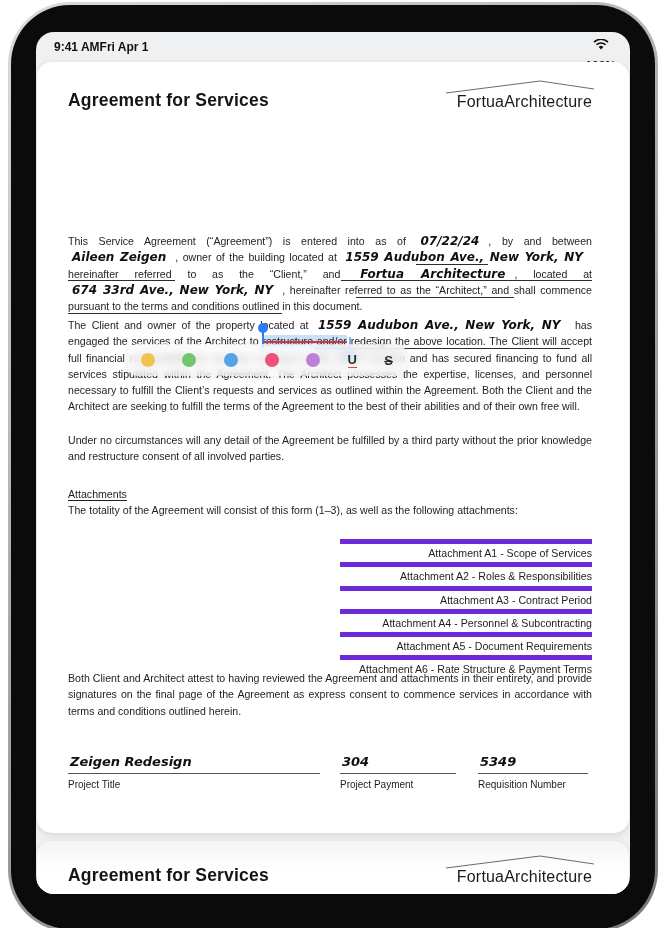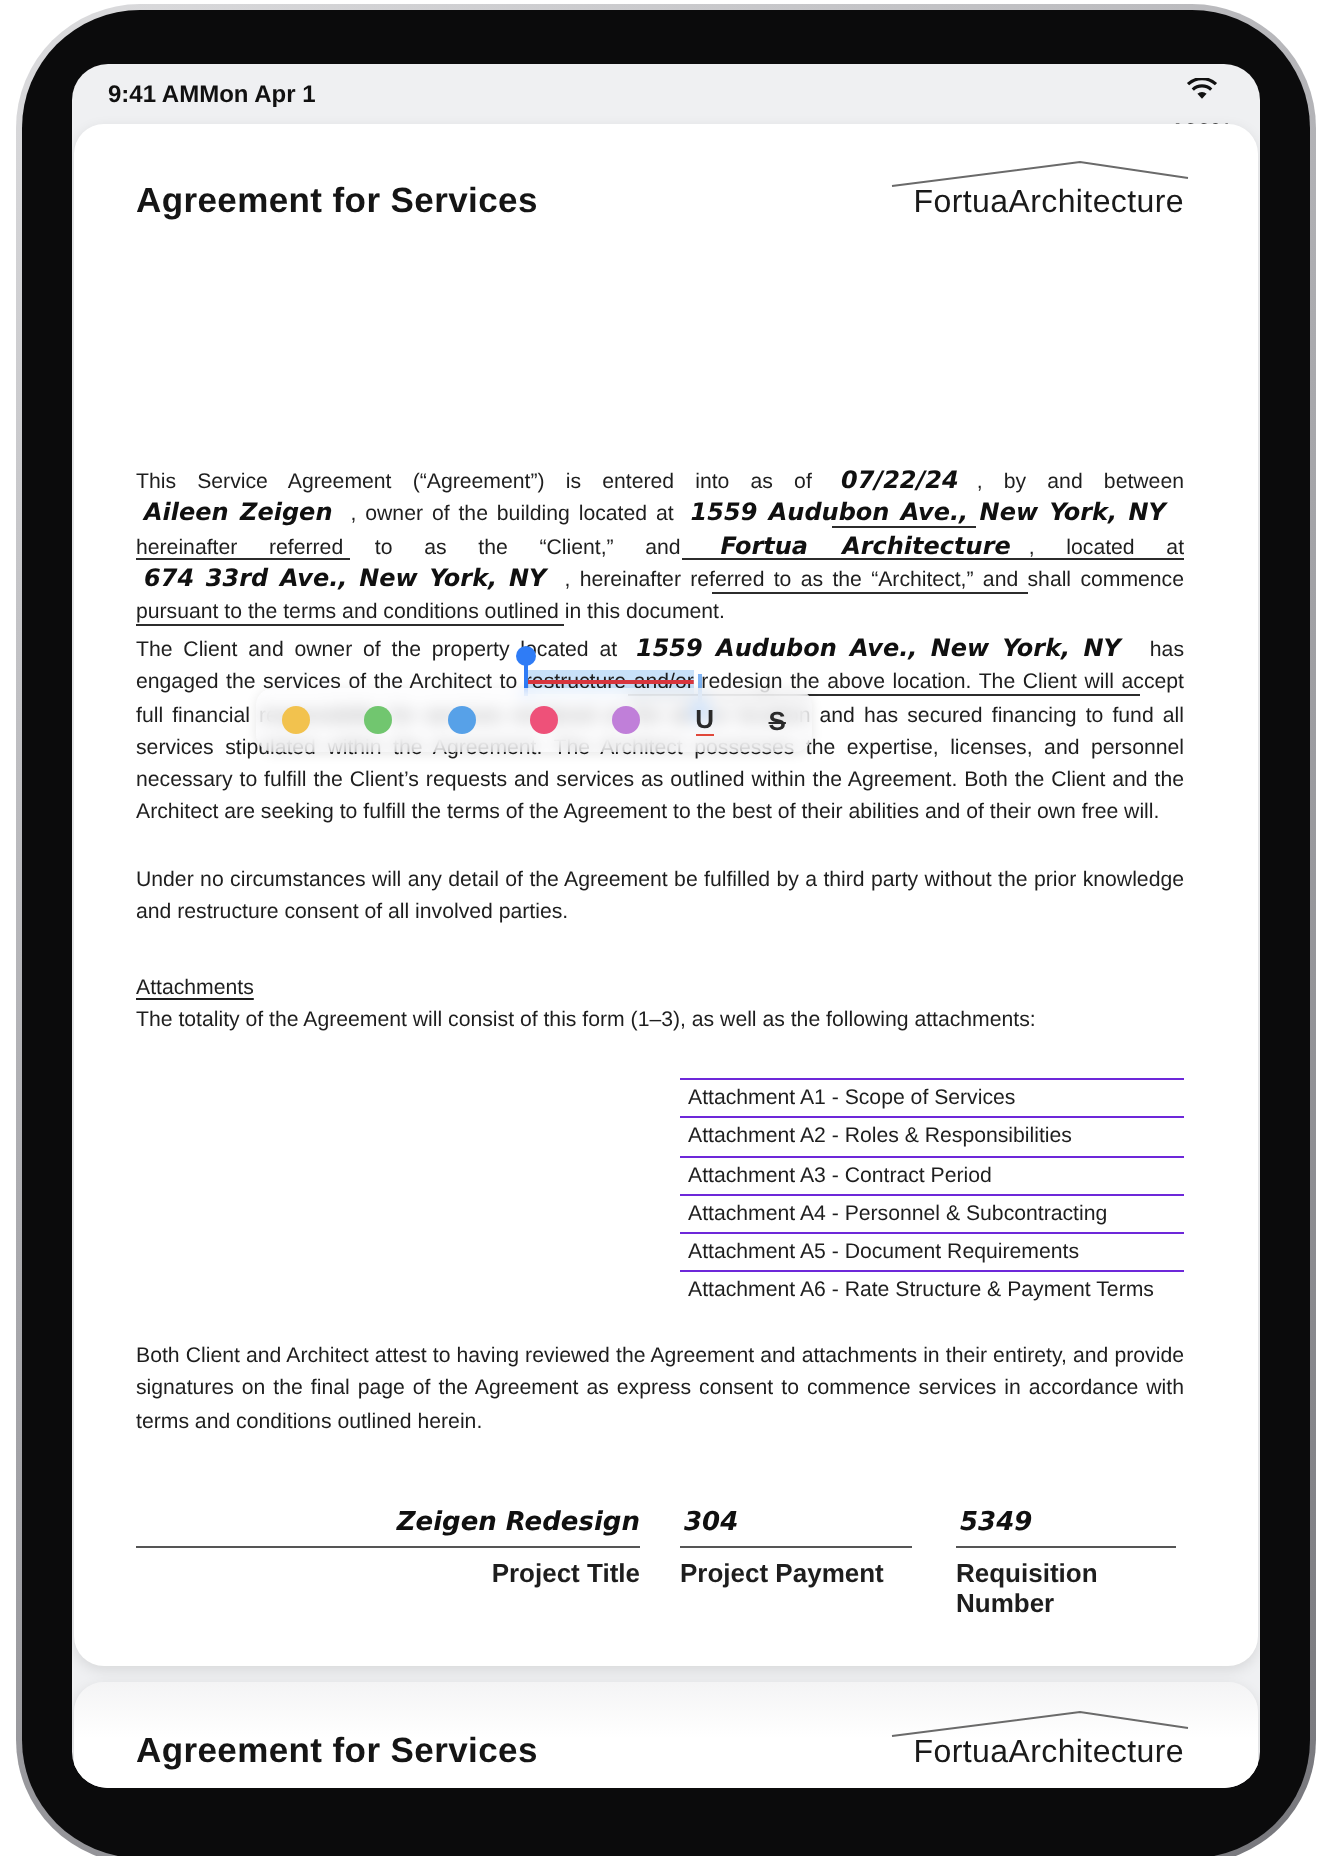--- a/index.html
+++ b/index.html
@@ -61,47 +61,47 @@
         -webkit-backdrop-filter:blur(4px) saturate(1.1);
         box-shadow:0 1px 6px rgba(0,0,0,0.10);display:flex;align-items:center;
         justify-content:space-between;padding:0 13px;z-index:5;}
   .dot{width:14px;height:14px;border-radius:50%;}
   .tb-btn{font-size:13px;font-weight:600;color:#2a2a2a;line-height:1;}
   .tb-underline{border-bottom:1.8px solid #e0483b;padding-bottom:1px;}
   .tb-strike{text-decoration:line-through;text-decoration-thickness:1.3px;}
 
   
   .att-table{position:absolute;left:303px;top:477px;width:252px;}
-  .att-row{height:18.3px;line-height:18.8px;border-top:1px solid #6d28d9;font-size:10.6px;
-           color:#1e1e1e;padding-left:4px;white-space:nowrap;}
+  .att-row{height:18.3px;line-height:18.8px;border-top:5px solid #6d28d9;font-size:10.6px;
+           color:#1e1e1e;padding-left:4px;white-space:nowrap;text-align:right;}
 
   
   .sig-row{position:absolute;top:688px;left:0;right:0;height:60px;}
   .sig-col{position:absolute;top:0;}
-  .sig-1{left:31px;width:252px;text-align:right;} .sig-2{left:303px;width:116px;} .sig-3{left:441px;width:110px;}
+  .sig-1{left:31px;width:252px;} .sig-2{left:303px;width:116px;} .sig-3{left:441px;width:110px;}
   .sig-value{display:block;height:24px;border-bottom:1px solid #555;
              font-family:"DejaVu Sans",sans-serif;font-style:italic;font-weight:700;
              font-size:13px;color:#101010;padding:4px 0 0 2px;box-sizing:border-box;}
-  .sig-label{font-size:13px;color:#1e1e1e;margin-top:5px;font-weight:bold;}
+  .sig-label{font-size:10px;color:#1e1e1e;margin-top:5px;}
 </style>
 </head>
 <body>
 
 <div id="canvas">
 
   <div class="device">
     <div class="device-inner"></div>
   </div>
 
   <div class="screen">
 
     <div class="statusbar">
       <div class="sb-left">
         <span>9:41 AM</span>
-        <span style="font-weight:600">Mon Apr 1</span>
+        <span style="font-weight:600">Fri Apr 1</span>
       </div>
       <div class="sb-right">
         <span>
           <svg width="16" height="11" viewBox="0 0 16 11">
             <path d="M1 3.1 A10.2 10.2 0 0 1 15 3.1" stroke="#111" stroke-width="1.6" fill="none"></path>
             <path d="M3.4 5.8 A6.6 6.6 0 0 1 12.6 5.8" stroke="#111" stroke-width="1.6" fill="none"></path>
             <path d="M8 10.4 L10.3 7.9 A3.4 3.4 0 0 0 5.7 7.9 Z" fill="#111"></path>
           </svg>
         </span>
         <span style="font-weight:700">100%</span>

